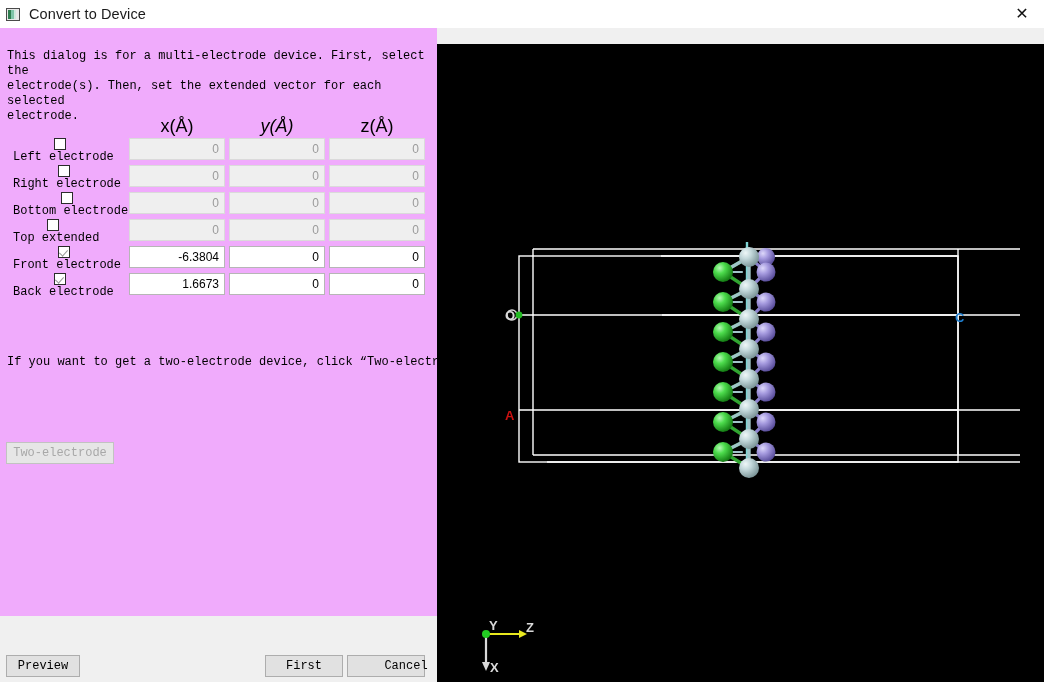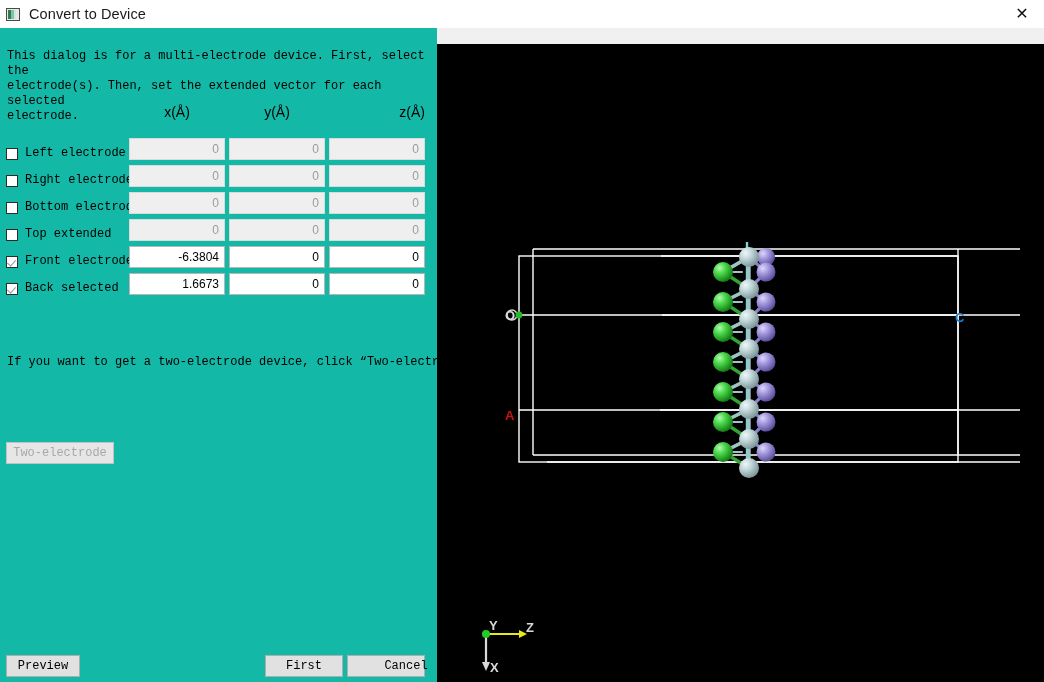--- a/index.html
+++ b/index.html
@@ -44,49 +44,49 @@
     position: absolute; right: 0; top: 0;
     width: 44px; height: 28px;
     display: flex; align-items: center; justify-content: center;
     color: #111; font-size: 16px; line-height: 1;
     font-family: "Liberation Sans", sans-serif;
   }
 
   
   .left-panel {
     position: absolute; left: 0; top: 28px;
-    width: 437px; height: 654px;
-    background: #14b8a6;
+    width: 437px; height: 588px;
+    background: #f0abfc;
   }
   .mono { font-family: "Liberation Mono", monospace; }
 
   .desc {
     position: absolute; left: 7px; top: 21px;
     width: 420px;
     font-size: 12px; line-height: 15px;
     color: #000;
     white-space: pre-wrap;
   }
 
   
   .col-head {
-    position: absolute; top: 76px;
-    font-size: 14px; color: #000;
+    position: absolute; top: 88px;
+    font-size: 18px; color: #000;
     text-align: center;
     font-family: "Liberation Sans", sans-serif;
   }
   .col-head.x { left: 129px; width: 96px; }
-  .col-head.y { left: 229px; width: 96px; }
-  .col-head.z { left: 329px; width: 96px; text-align: right; }
+  .col-head.y { left: 229px; width: 96px; font-style: italic; }
+  .col-head.z { left: 329px; width: 96px; }
 
   
   .row { position: absolute; left: 0; width: 437px; height: 22px; }
   .cb-wrap {
     position: absolute; left: 6px; top: 0;
-    height: 22px; display: flex; align-items: flex-end;
+    height: 22px; display: flex; align-items: center; flex-direction: column;
   }
   .cb {
     width: 12px; height: 12px;
     border: 1px solid #2b2b2b;
     background: #ffffff;
     position: relative; flex: none;
   }
   .cb.checked::after {
     content: "";
     position: absolute; left: 2px; top: 1px;
@@ -220,21 +220,21 @@
             <span class="cb checked"></span>
             <span class="cb-label mono">Front electrode</span>
           </div>
           <div class="fld x">-6.3804</div>
           <div class="fld y">0</div>
           <div class="fld z">0</div>
         </div>
         <div class="row" style="top: 245px;">
           <div class="cb-wrap">
             <span class="cb checked"></span>
-            <span class="cb-label mono">Back selected</span>
+            <span class="cb-label mono">Back electrode</span>
           </div>
           <div class="fld x">1.6673</div>
           <div class="fld y">0</div>
           <div class="fld z">0</div>
         </div>
       </div>
 
     <div class="hint2 mono">If you want to get a two-electrode device, click “Two-electrode”</div>
 
     <div class="btn two-el disabled">Two-electrode</div>

